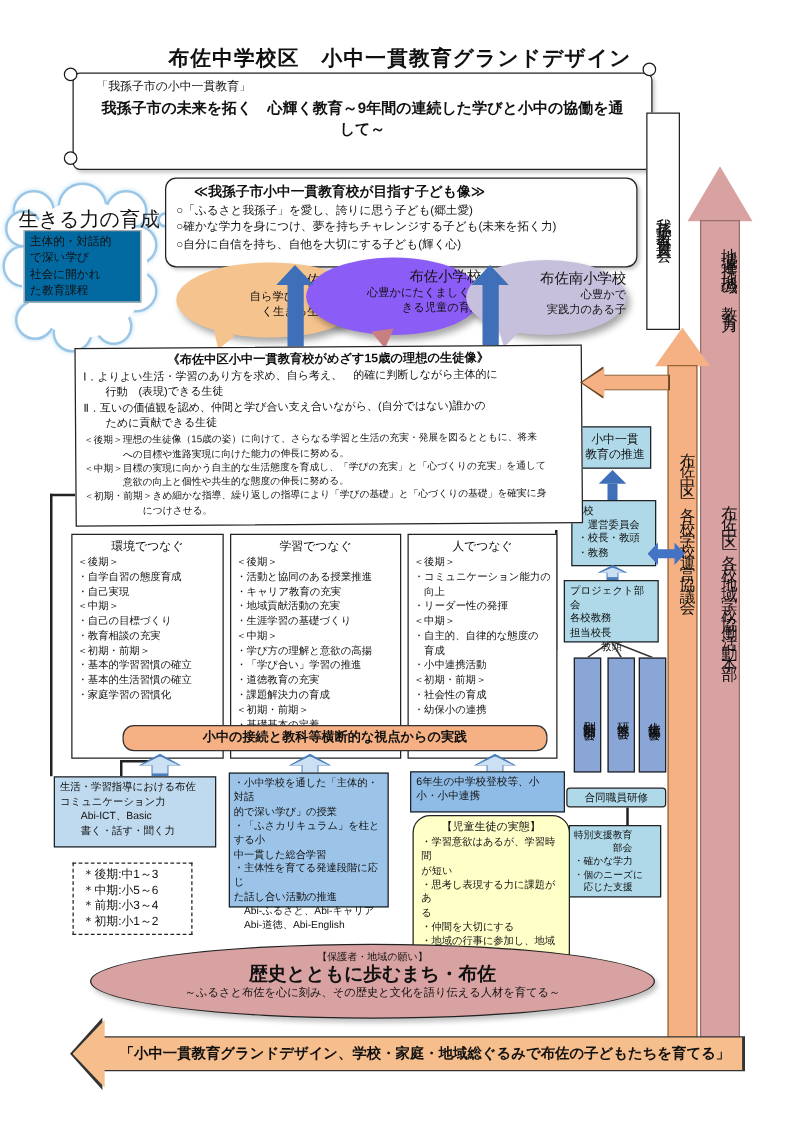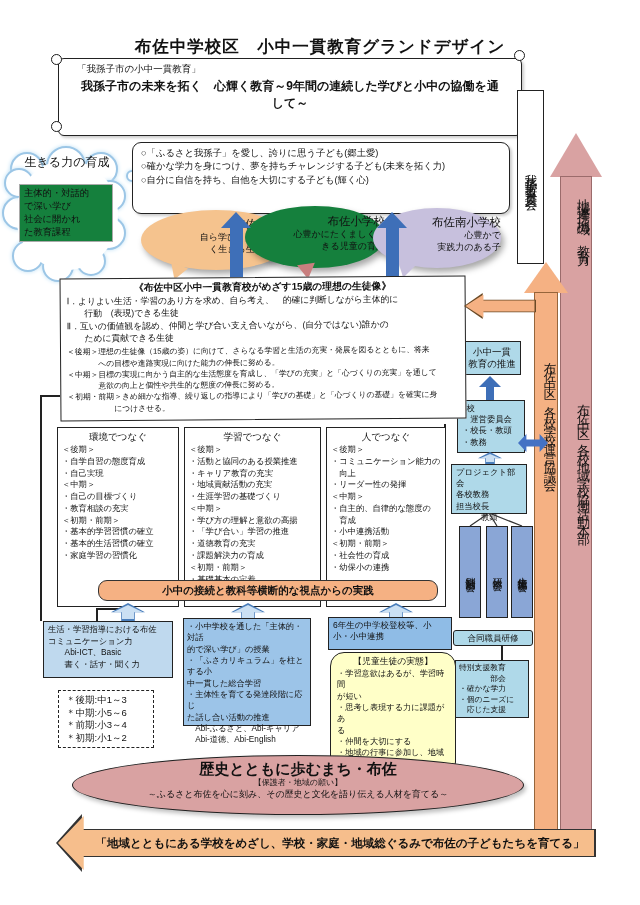--- a/index.html
+++ b/index.html
@@ -83,43 +83,44 @@
     <div class="cl-c" style="left:40px;top:0;width:40px;height:40px;"></div>
     <div class="cl-c" style="left:78px;top:6px;width:34px;height:34px;"></div>
     <div class="cl-c" style="left:88px;top:34px;width:32px;height:32px;"></div>
     <div class="cl-c" style="left:86px;top:70px;width:34px;height:34px;"></div>
     <div class="cl-c" style="left:70px;top:100px;width:30px;height:30px;"></div>
     <div class="cl-c" style="left:36px;top:104px;width:32px;height:32px;"></div>
     <div class="cl-c" style="left:6px;top:94px;width:32px;height:32px;"></div>
     <div class="cl-c" style="left:-4px;top:50px;width:34px;height:34px;"></div>
     <div class="cl-c" style="left:-2px;top:22px;width:30px;height:30px;"></div>
     <div class="abs" style="left:10px;top:14px;width:102px;height:110px;background:#fff;border-radius:50%;"></div>
-    <div class="abs ctr" style="left:0;top:8px;width:122px;font-size:12px;">生きる力の育成</div>
-    <div class="abs pre" style="left:13px;top:38px;width:94px;font-size:9.3px;line-height:1.4;border:1px solid #aaa;background:#15803d;padding:2px 4px;">主体的・対話的
+    <div class="abs ctr" style="left:0;top:20px;width:122px;font-size:16px;text-align:right;">生きる力の育成</div>
+    <div class="abs pre" style="left:13px;top:38px;width:94px;font-size:9.3px;line-height:1.4;border:1px solid #aaa;background:#0369a1;padding:2px 4px;">主体的・対話的
 で深い学び
 社会に開かれ
 た教育課程</div>
   </div>
   <div class="cl-c abs" style="left:126px;top:170px;width:12px;height:12px;"></div>
   <div class="cl-c abs" style="left:139px;top:162px;width:8px;height:8px;"></div>
 
   <div class="abs bx" style="left:132px;top:142px;width:378px;height:72px;border-width:1.6px;border-radius:9px;padding:3px 8px;box-shadow:2px 2px 3px rgba(0,0,0,.2);">
+    <div style="font-size:11px;font-weight:bold;padding-left:14px;">≪我孫子市小中一貫教育校が目指す子ども像≫</div>
     <div class="pre" style="font-size:9.3px;line-height:1.45;margin-top:1px;">○「ふるさと我孫子」を愛し、誇りに思う子ども(郷土愛)
 ○確かな学力を身につけ、夢を持ちチャレンジする子ども(未来を拓く力)
 ○自分に自信を持ち、自他を大切にする子ども(輝く心)</div>
   </div>
 
   <div class="abs bubble" style="left:141px;top:210px;width:150px;height:60px;background:#F5C38E;padding-top:7px;z-index:2;">
     <div style="font-size:11.5px;">布佐中学校</div>
     <div class="pre" style="font-size:9px;line-height:1.3;">自ら学び、共によりよ
 く生きる生徒の育成</div>
   </div>
   <div class="abs tail" style="left:168px;top:265px;border-top:15px solid #F5C38E;transform:rotate(20deg);z-index:2;"></div>
 
-  <div class="abs bubble" style="left:245px;top:206px;width:140px;height:62px;background:#15803d;padding-top:8px;z-index:2;">
+  <div class="abs bubble" style="left:245px;top:206px;width:140px;height:62px;background:#8b5cf6;padding-top:8px;z-index:2;">
     <div style="font-size:11.5px;">布佐小学校</div>
     <div class="pre" style="font-size:9px;line-height:1.3;">心豊かにたくましく生
 きる児童の育成</div>
   </div>
   <div class="abs tail" style="left:298px;top:264px;border-top:15px solid #C97F7F;transform:rotate(-8deg);z-index:2;"></div>
 
   <div class="abs bubble" style="left:373px;top:208px;width:128px;height:60px;background:#C7C0DD;padding-top:7px;z-index:2;">
     <div style="font-size:11.5px;">布佐南小学校</div>
     <div class="pre" style="font-size:9px;line-height:1.3;">心豊かで
 実践力のある子</div>
@@ -270,22 +271,22 @@
     <div class="pre" style="font-size:8.2px;line-height:1.38;">・学習意欲はあるが、学習時間
 が短い
 ・思考し表現する力に課題があ
 る
 ・仲間を大切にする
 ・地域の行事に参加し、地域の
 役に立ちたいという思いがある</div>
   </div>
 
   <div class="abs ctr" style="left:72px;top:755px;width:452px;height:60px;background:#D9A2A2;border:1.4px solid #222;border-radius:50%;padding-top:4px;z-index:3;box-shadow:2px 3px 4px rgba(0,0,0,.25);">
+    <div style="font-size:8px;">【保護者・地域の願い】</div>
     <div style="font-size:15px;font-weight:bold;line-height:1.15;">歴史とともに歩むまち・布佐</div>
-    <div style="font-size:8px;">【保護者・地域の願い】</div>
     <div style="font-size:9px;">～ふるさと布佐を心に刻み、その歴史と文化を語り伝える人材を育てる～</div>
   </div>
 
   <div class="abs bigarr" style="left:56px;top:814px;width:540px;height:58px;z-index:6;">
-    <div class="txt">「地域とともにある学校をめざし、学校・家庭・地域総ぐるみで布佐の子どもたちを育てる」</div>
+    <div class="txt">「小中一貫教育グランドデザイン、学校・家庭・地域総ぐるみで布佐の子どもたちを育てる」</div>
   </div>
 
 </div>
 
 </body></html>

